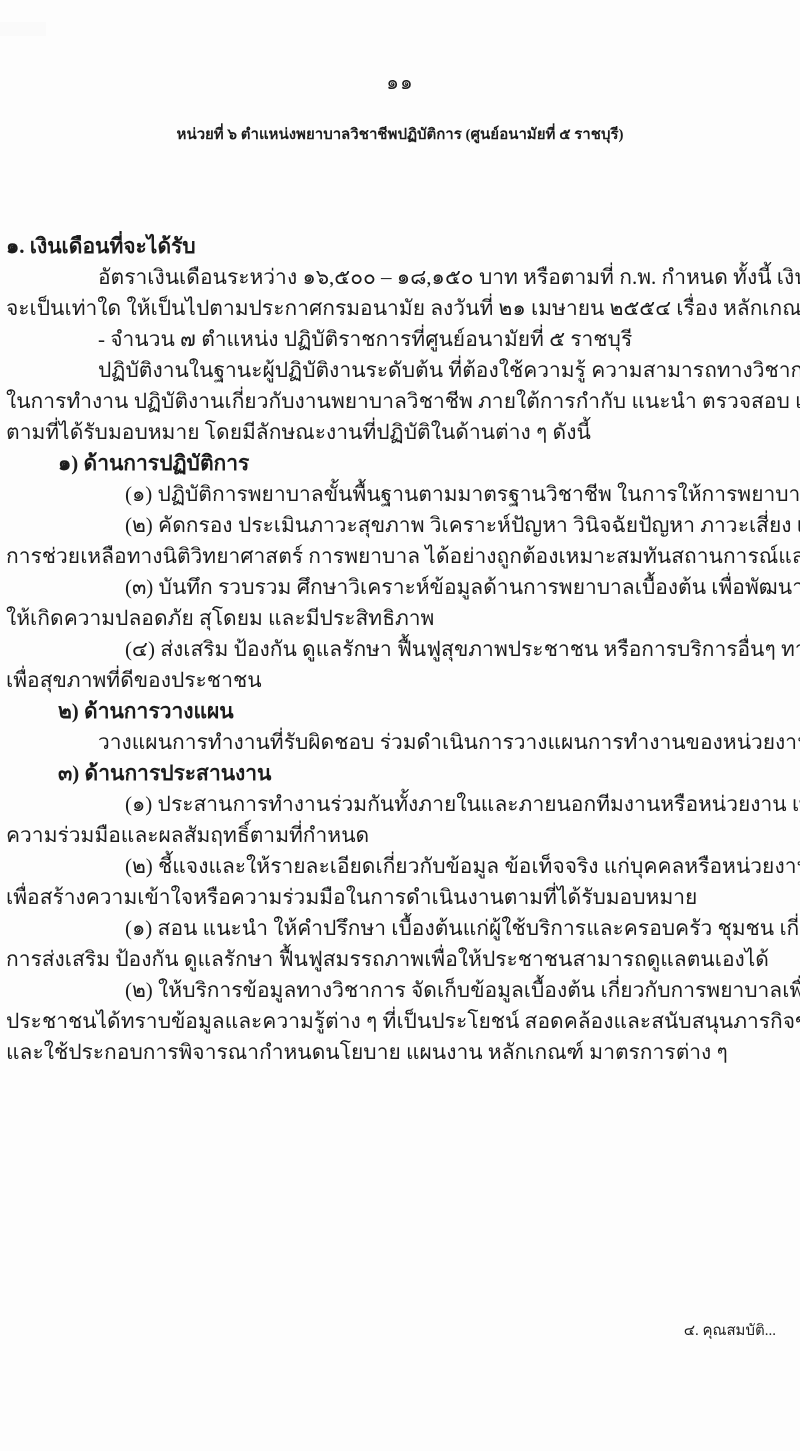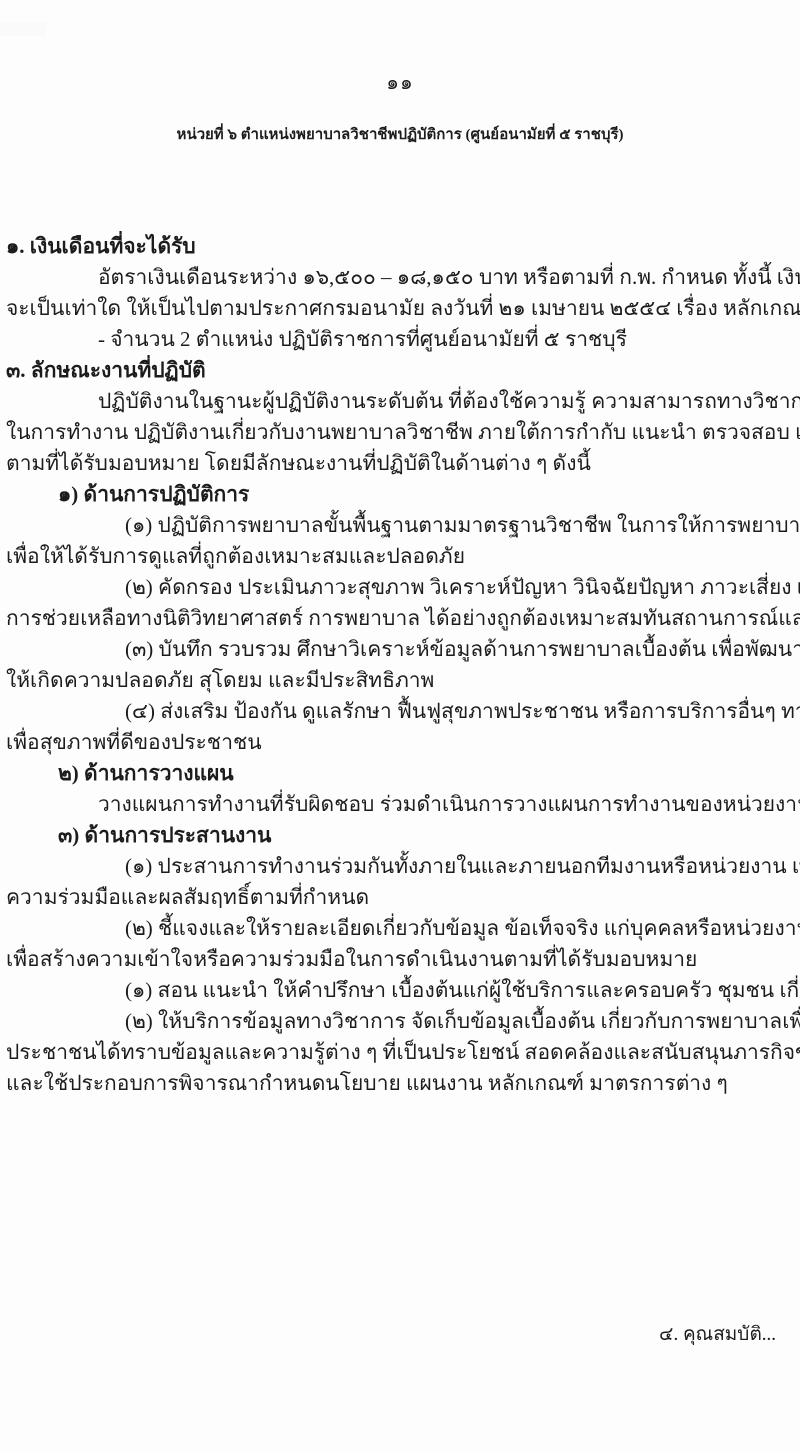--- a/index.html
+++ b/index.html
@@ -57,59 +57,58 @@
   }
   .line.h1 { font-weight: bold; }
   .line.h2 { font-weight: bold; padding-left: 52px; }
   .line.p-indent { padding-left: 92px; }
   .line.p-flush { padding-left: 0; }
   .line.item { padding-left: 119px; }
   .continuation-note {
     position: absolute;
     top: 1318px;
     right: 24px;
-    font-size: 19px;
+    font-size: 15px;
     text-align: right;
   }
 </style>
 </head>
 <body>
 
 <div class="page" style="background: rgb(253, 253, 253); color: rgb(28, 28, 28);">
   <div class="scan-artifact"></div>
 
   <div class="page-number">๑๑</div>
 
   <div class="doc-title">หน่วยที่ ๖ ตำแหน่งพยาบาลวิชาชีพปฏิบัติการ (ศูนย์อนามัยที่ ๕ ราชบุรี)</div>
 
   <div class="doc-body">
       <div class="line h1">๑. เงินเดือนที่จะได้รับ</div>
       <div class="line p-indent">อัตราเงินเดือนระหว่าง ๑๖,๕๐๐ – ๑๘,๑๕๐ บาท หรือตามที่ ก.พ. กำหนด  ทั้งนี้ เงินเดือน</div>
       <div class="line p-flush">จะเป็นเท่าใด ให้เป็นไปตามประกาศกรมอนามัย ลงวันที่ ๒๑ เมษายน ๒๕๕๔ เรื่อง  หลักเกณฑ์ วิธีการ และเงื่อนไข</div>
-      <div class="line p-indent">- จำนวน 2 ตำแหน่ง ปฏิบัติราชการที่ศูนย์อนามัยที่ ๕ ราชบุรี</div>
-      <div class="line h1">๓. ลักษณะงานที่ปฏิบัติ</div>
+      <div class="line p-indent">- จำนวน ๗ ตำแหน่ง ปฏิบัติราชการที่ศูนย์อนามัยที่ ๕ ราชบุรี</div>
       <div class="line p-indent">ปฏิบัติงานในฐานะผู้ปฏิบัติงานระดับต้น ที่ต้องใช้ความรู้ ความสามารถทางวิชาการ</div>
       <div class="line p-flush">ในการทำงาน ปฏิบัติงานเกี่ยวกับงานพยาบาลวิชาชีพ ภายใต้การกำกับ แนะนำ ตรวจสอบ และปฏิบัติงานอื่น</div>
       <div class="line p-flush">ตามที่ได้รับมอบหมาย โดยมีลักษณะงานที่ปฏิบัติในด้านต่าง ๆ ดังนี้</div>
       <div class="line h2">๑)  ด้านการปฏิบัติการ</div>
       <div class="line item">(๑)  ปฏิบัติการพยาบาลขั้นพื้นฐานตามมาตรฐานวิชาชีพ ในการให้การพยาบาลแก่ผู้ใช้บริการ</div>
-      <div class="line p-flush">เพื่อให้ได้รับการดูแลที่ถูกต้องเหมาะสมและปลอดภัย</div>
       <div class="line item">(๒)  คัดกรอง ประเมินภาวะสุขภาพ วิเคราะห์ปัญหา วินิจฉัยปัญหา ภาวะเสี่ยง เพื่อให้</div>
       <div class="line p-flush">การช่วยเหลือทางนิติวิทยาศาสตร์  การพยาบาล ได้อย่างถูกต้องเหมาะสมทันสถานการณ์และทันเวลา</div>
       <div class="line item">(๓)  บันทึก รวบรวม ศึกษาวิเคราะห์ข้อมูลด้านการพยาบาลเบื้องต้น เพื่อพัฒนาการดูแลผู้ป่วย</div>
       <div class="line p-flush">ให้เกิดความปลอดภัย สุโดยม และมีประสิทธิภาพ</div>
       <div class="line item">(๔)  ส่งเสริม ป้องกัน ดูแลรักษา ฟื้นฟูสุขภาพประชาชน  หรือการบริการอื่นๆ ทางด้านสุขภาพ</div>
       <div class="line p-flush">เพื่อสุขภาพที่ดีของประชาชน</div>
       <div class="line h2">๒)  ด้านการวางแผน</div>
       <div class="line p-indent">วางแผนการทำงานที่รับผิดชอบ ร่วมดำเนินการวางแผนการทำงานของหน่วยงานหรือ</div>
       <div class="line h2">๓)  ด้านการประสานงาน</div>
       <div class="line item">(๑)  ประสานการทำงานร่วมกันทั้งภายในและภายนอกทีมงานหรือหน่วยงาน เพื่อให้เกิด</div>
       <div class="line p-flush">ความร่วมมือและผลสัมฤทธิ์ตามที่กำหนด</div>
       <div class="line item">(๒)  ชี้แจงและให้รายละเอียดเกี่ยวกับข้อมูล ข้อเท็จจริง แก่บุคคลหรือหน่วยงานที่เกี่ยวข้อง</div>
       <div class="line p-flush">เพื่อสร้างความเข้าใจหรือความร่วมมือในการดำเนินงานตามที่ได้รับมอบหมาย</div>
       <div class="line item">(๑)  สอน แนะนำ ให้คำปรึกษา เบื้องต้นแก่ผู้ใช้บริการและครอบครัว ชุมชน เกี่ยวกับ</div>
+      <div class="line p-flush">การส่งเสริม ป้องกัน ดูแลรักษา ฟื้นฟูสมรรถภาพเพื่อให้ประชาชนสามารถดูแลตนเองได้</div>
       <div class="line item">(๒)  ให้บริการข้อมูลทางวิชาการ  จัดเก็บข้อมูลเบื้องต้น เกี่ยวกับการพยาบาลเพื่อให้</div>
       <div class="line p-flush">ประชาชนได้ทราบข้อมูลและความรู้ต่าง ๆ ที่เป็นประโยชน์  สอดคล้องและสนับสนุนภารกิจของหน่วยงาน</div>
       <div class="line p-flush">และใช้ประกอบการพิจารณากำหนดนโยบาย แผนงาน หลักเกณฑ์ มาตรการต่าง ๆ</div>
     </div>
 
   <div class="continuation-note">๔. คุณสมบัติ...</div>
 </div>
 
 </body></html>

